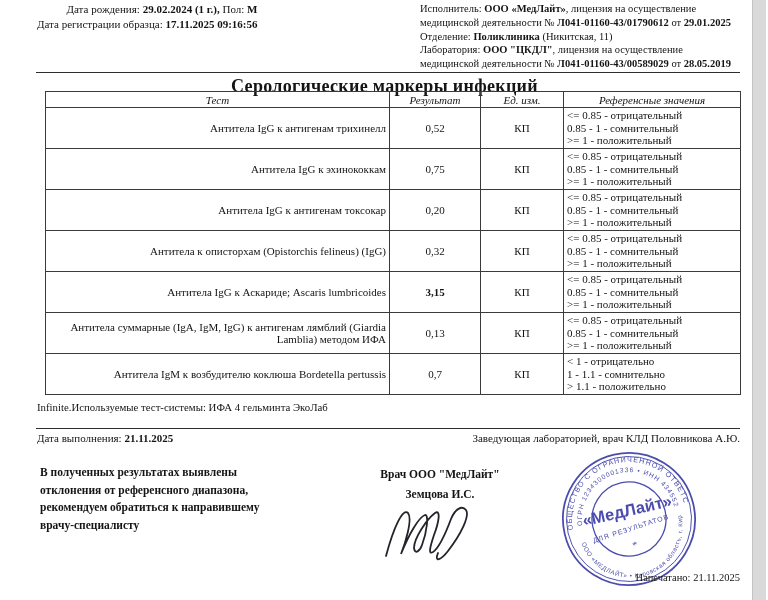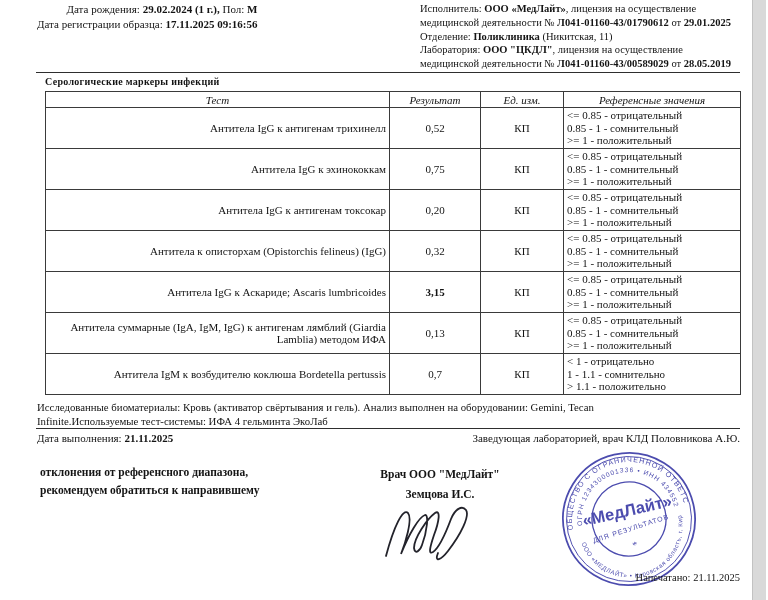--- a/index.html
+++ b/index.html
@@ -13,21 +13,21 @@
     position:absolute; top:0; right:2px; width:14px; height:600px;
     background:#d9d9d9; border-left:1px solid #c2c2c2;
   }
   
   .hdr-left { position:absolute; left:37px; top:2px; font-size:11px; line-height:15px; white-space:nowrap;text-align:right; }
   .hdr-right { position:absolute; left:420px; top:2px; width:325px; font-size:10.5px; line-height:13.8px; }
   .b { font-weight:bold; }
   .rule { position:absolute; left:36px; width:704px; border-top:1.5px solid #2e2e2e; height:0; }
   .rule-top { top:72px; }
   .rule-mid { top:428px; }
-  .doc-title { position:absolute; left:45px; top:76px; width:695px; text-align:left; font-weight:bold; font-size:10px; letter-spacing:.3px; }
+  .doc-title { position:absolute; left:37px; top:76px; width:695px; text-align:center; font-weight:bold; font-size:18px; letter-spacing:.3px; }
   
   table.results {
     position:absolute; left:45px; top:91px; width:695px;
     border-collapse:collapse; table-layout:fixed;
   }
   table.results th, table.results td { border:1px solid #3a3a3a; padding:0 3px; }
   table.results th { font-style:italic; font-weight:normal; font-size:11px; height:16px; text-align:center; }
   table.results td { height:41px; font-size:11px; }
   td.c-test { text-align:right; padding-left:5px;font-family:Liberation Serif, serif; }
   td.c-res, td.c-unit { text-align:center; }
@@ -150,34 +150,35 @@
           <td class="c-ref">
             <div>&lt; 1 - отрицательно</div>
             <div>1 - 1.1 - сомнительно</div>
             <div>&gt; 1.1 - положительно</div>
           </td>
         </tr>
       </tbody>
   </table>
 
   <div class="biomat">
-    <div>Исследованные биоматериалы: Кровь (активатор свёртывания и гель). Анализ выполнен на оборудовании: Gemini, Tecan</div>
     <div>Infinite.Используемые тест-системы: ИФА 4 гельминта ЭкоЛаб</div>
   </div>
 
   <div class="rule rule-mid"></div>
 
   <div class="exec-row">
     <div><span>Дата выполнения: </span><span class="b">21.11.2025</span></div>
     <div>Заведующая лабораторией, врач КЛД Половникова А.Ю.</div>
   </div>
 
   <div class="note">
+    <div>В полученных результатах выявлены</div>
     <div>отклонения от референсного диапазона,</div>
     <div>рекомендуем обратиться к направившему</div>
+    <div>врачу-специалисту</div>
   </div>
 
   <div class="doctor">
     <div>Врач ООО "МедЛайт"</div>
     <div>Земцова И.С.</div>
   </div>
 
   <svg class="signature" viewBox="0 0 120 80">
     <path d="M8,64 C16,34 25,16 30,21 C35,27 27,52 23,62 C31,42 41,25 47,23 C51,22 49,40 44,53 C42,59 37,63 36,56 C36,46 49,27 57,21 C63,17 61,30 56,43 C52,55 50,63 55,60 C61,56 67,43 73,27 C77,17 84,13 88,18 C92,24 83,42 70,59 C63,68 56,71 60,61" fill="none" stroke="#23232b" stroke-width="1.8" stroke-linecap="round"></path>
   </svg>

